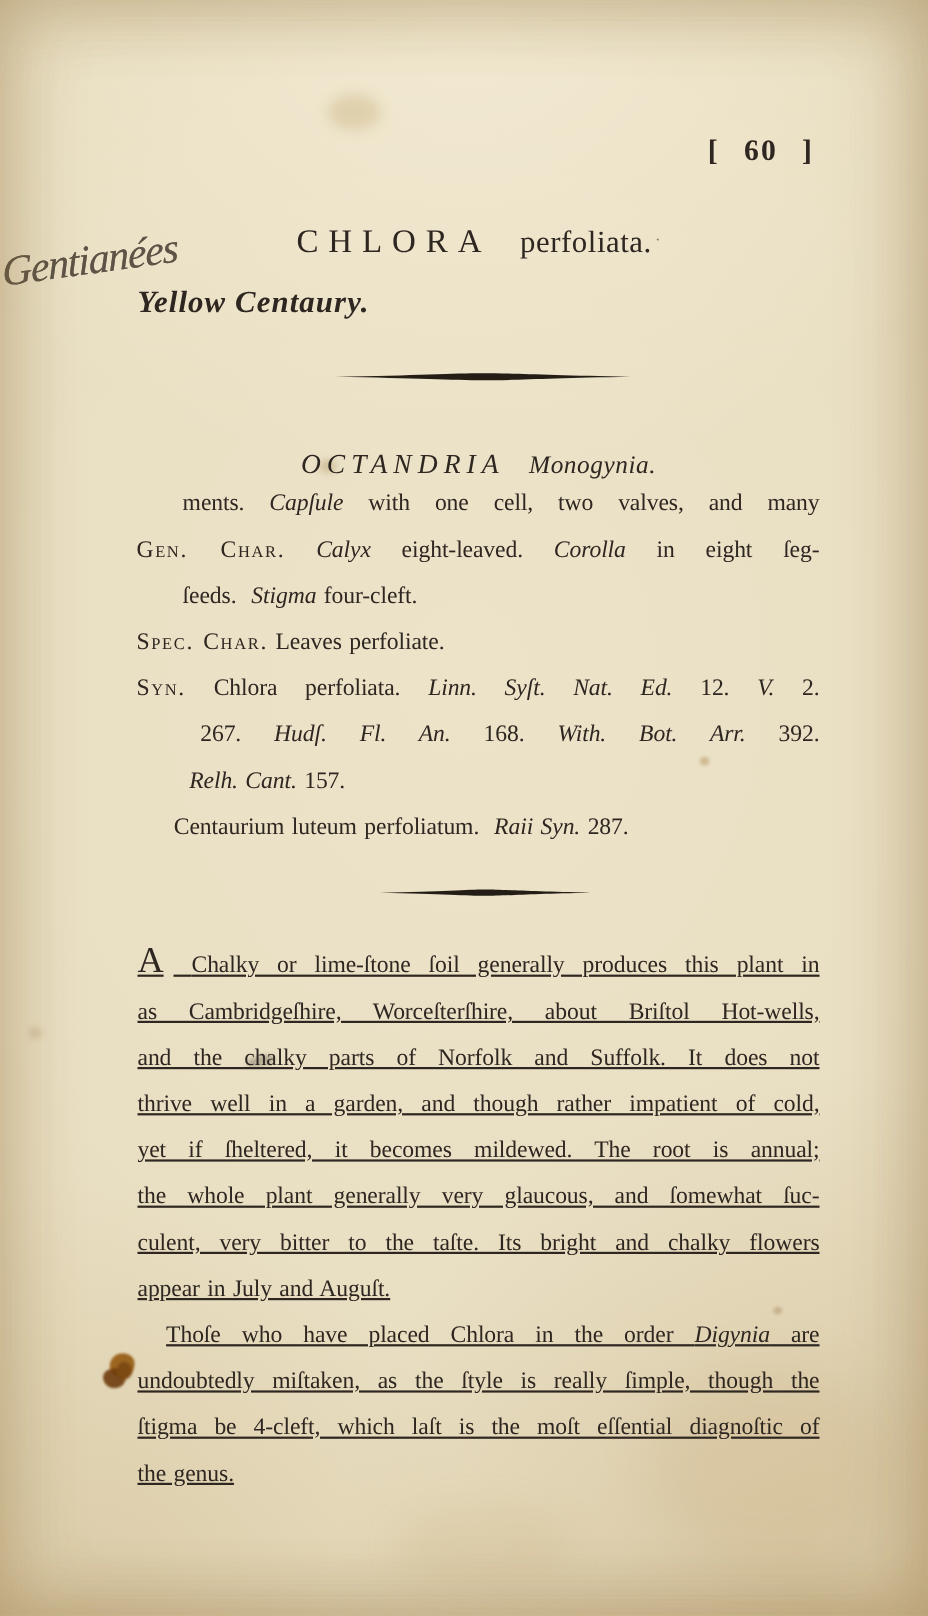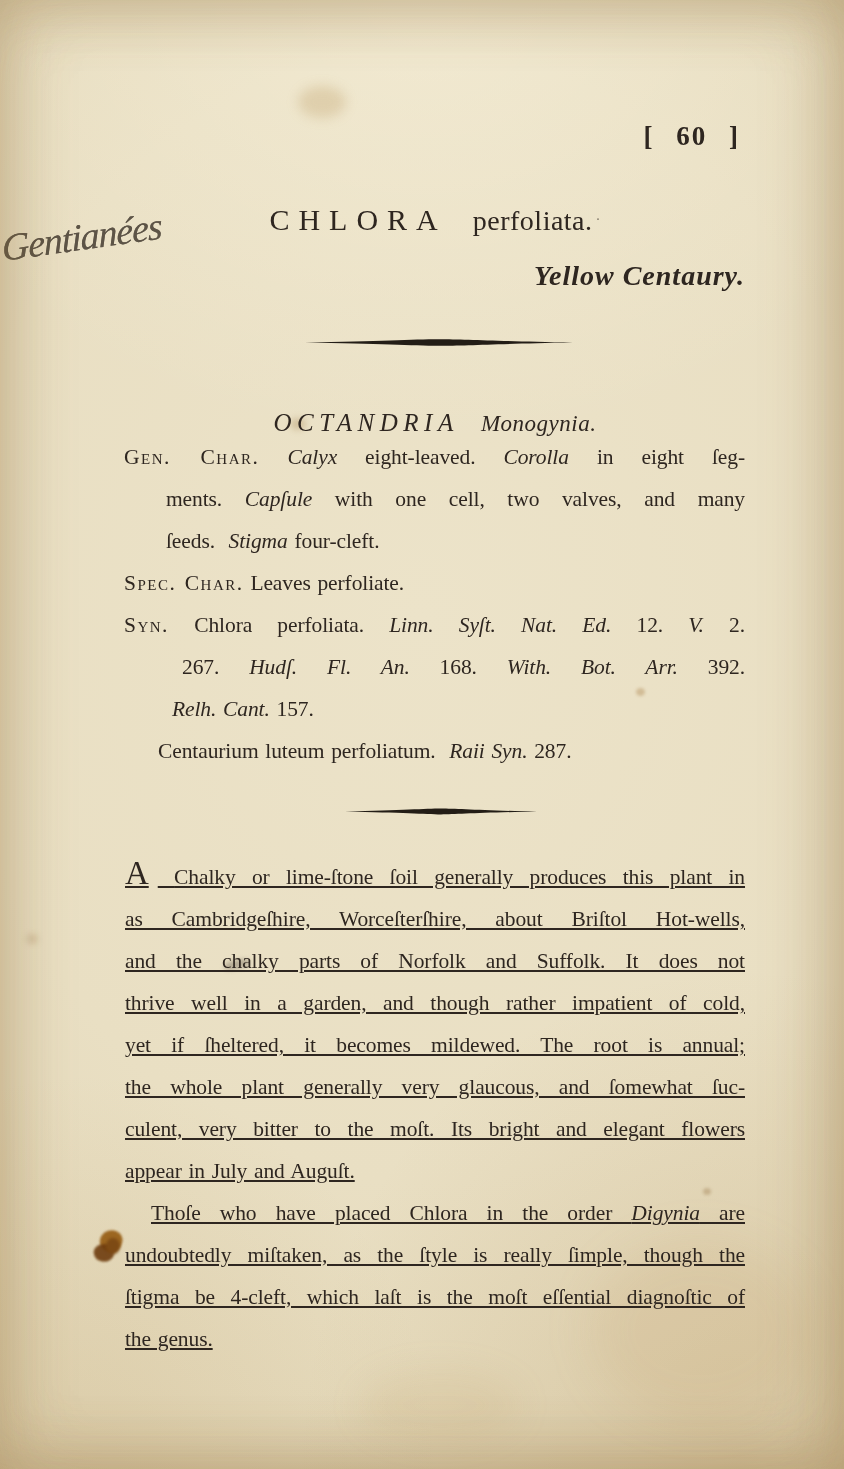--- a/index.html
+++ b/index.html
@@ -21,21 +21,21 @@
   .ink{color:#2e2620;}
   sc{font-variant-caps:small-caps;letter-spacing:1.5px;}
   i{font-style:italic;}
 
   .folio{position:absolute;top:118px;left:125px;width:615px;text-align:right;
     font-size:27px;font-weight:bold;line-height:36px;word-spacing:13px;letter-spacing:2px;}
   .titleline{position:absolute;top:199px;left:125px;width:620px;text-align:center;line-height:40px;white-space:nowrap;}
   .genus{font-size:30px;letter-spacing:9px;}
   .species{font-size:28px;margin-left:22px;letter-spacing:.5px;}
   .pmark{font-size:15px;vertical-align:super;opacity:.55;margin-left:3px;}
-  .common{position:absolute;top:258px;left:125px;width:620px;text-align:right;
+  .common{position:absolute;top:258px;left:125px;width:620px;text-align:left;
     font-size:28px;font-style:italic;font-weight:bold;line-height:36px;letter-spacing:1px;}
 
   .rule{position:absolute;height:9px;}
   .rule svg{display:block;width:100%;height:100%;}
   .rule1{top:338px;left:305px;width:268px;}
   .rule2{top:807px;left:345px;width:192px;}
 
   .classif{position:absolute;top:405px;left:125px;width:620px;text-align:center;
     font-size:25px;font-style:italic;line-height:36px;white-space:nowrap;}
   .cls-class{letter-spacing:5.5px;}
@@ -110,22 +110,22 @@
         <path fill="#231d16" d="M0,4 C28,2.9 40,1.1 50,1.1 C60,1.1 72,2.9 100,4 C72,5.1 60,6.9 50,6.9 C40,6.9 28,5.1 0,4 Z"></path>
       </svg>
   </div>
 
   <div class="classif ink">
     <span class="cls-class">OCTANDRIA</span>
     <span class="cls-order">Monogynia.</span>
   </div>
 
   <div class="tax ink">
+    <div class="ln j ind1">ments. <i>Capſule</i> with one cell, two valves, and many</div>
     <div class="ln j"><sc>Gen. Char.</sc> <i>Calyx</i> eight-leaved. <i>Corolla</i> in eight ſeg-</div>
-    <div class="ln j ind1">ments. <i>Capſule</i> with one cell, two valves, and many</div>
     <div class="ln ind1">ſeeds.&nbsp; <i>Stigma</i> four-cleft.</div>
     <div class="ln"><sc>Spec. Char.</sc> Leaves perfoliate.</div>
     <div class="ln j"><sc>Syn.</sc> Chlora perfoliata. <i>Linn. Syſt. Nat. Ed.</i> 12. <i>V.</i> 2.</div>
     <div class="ln j ind2">267. <i>Hudſ. Fl. An.</i> 168. <i>With. Bot. Arr.</i> 392.</div>
     <div class="ln ind3"><i>Relh. Cant.</i> 157.</div>
     <div class="ln ind4">Centaurium luteum perfoliatum.&nbsp; <i>Raii Syn.</i> 287.</div>
   </div>
 
   <div class="rule rule2">
     <svg viewBox="0 0 100 8" preserveAspectRatio="none">
@@ -136,21 +136,21 @@
   <div class="bodytext ink">
     <div class="ln j">
       <span class="dropcap">A</span>
       <span>Chalky or lime-ſtone ſoil generally produces this plant in</span>
     </div>
     <div class="ln j">as Cambridgeſhire, Worceſterſhire, about Briſtol Hot-wells,</div>
     <div class="ln j">and the chalky parts of Norfolk and Suffolk. It does not</div>
     <div class="ln j">thrive well in a garden, and though rather impatient of cold,</div>
     <div class="ln j">yet if ſheltered, it becomes mildewed. The root is annual;</div>
     <div class="ln j">the whole plant generally very glaucous, and ſomewhat ſuc-</div>
-    <div class="ln j">culent, very bitter to the moſt. Its bright and elegant flowers</div>
+    <div class="ln j">culent, very bitter to the taſte. Its bright and chalky flowers</div>
     <div class="ln">appear in July and Auguſt.</div>
     <div class="ln j pindent">Thoſe who have placed Chlora in the order <i>Digynia</i> are</div>
     <div class="ln j">undoubtedly miſtaken, as the ſtyle is really ſimple, though the</div>
     <div class="ln j">ſtigma be 4-cleft, which laſt is the moſt eſſential diagnoſtic of</div>
     <div class="ln">the genus.</div>
   </div>
 
 </div>
 
 </body></html>

